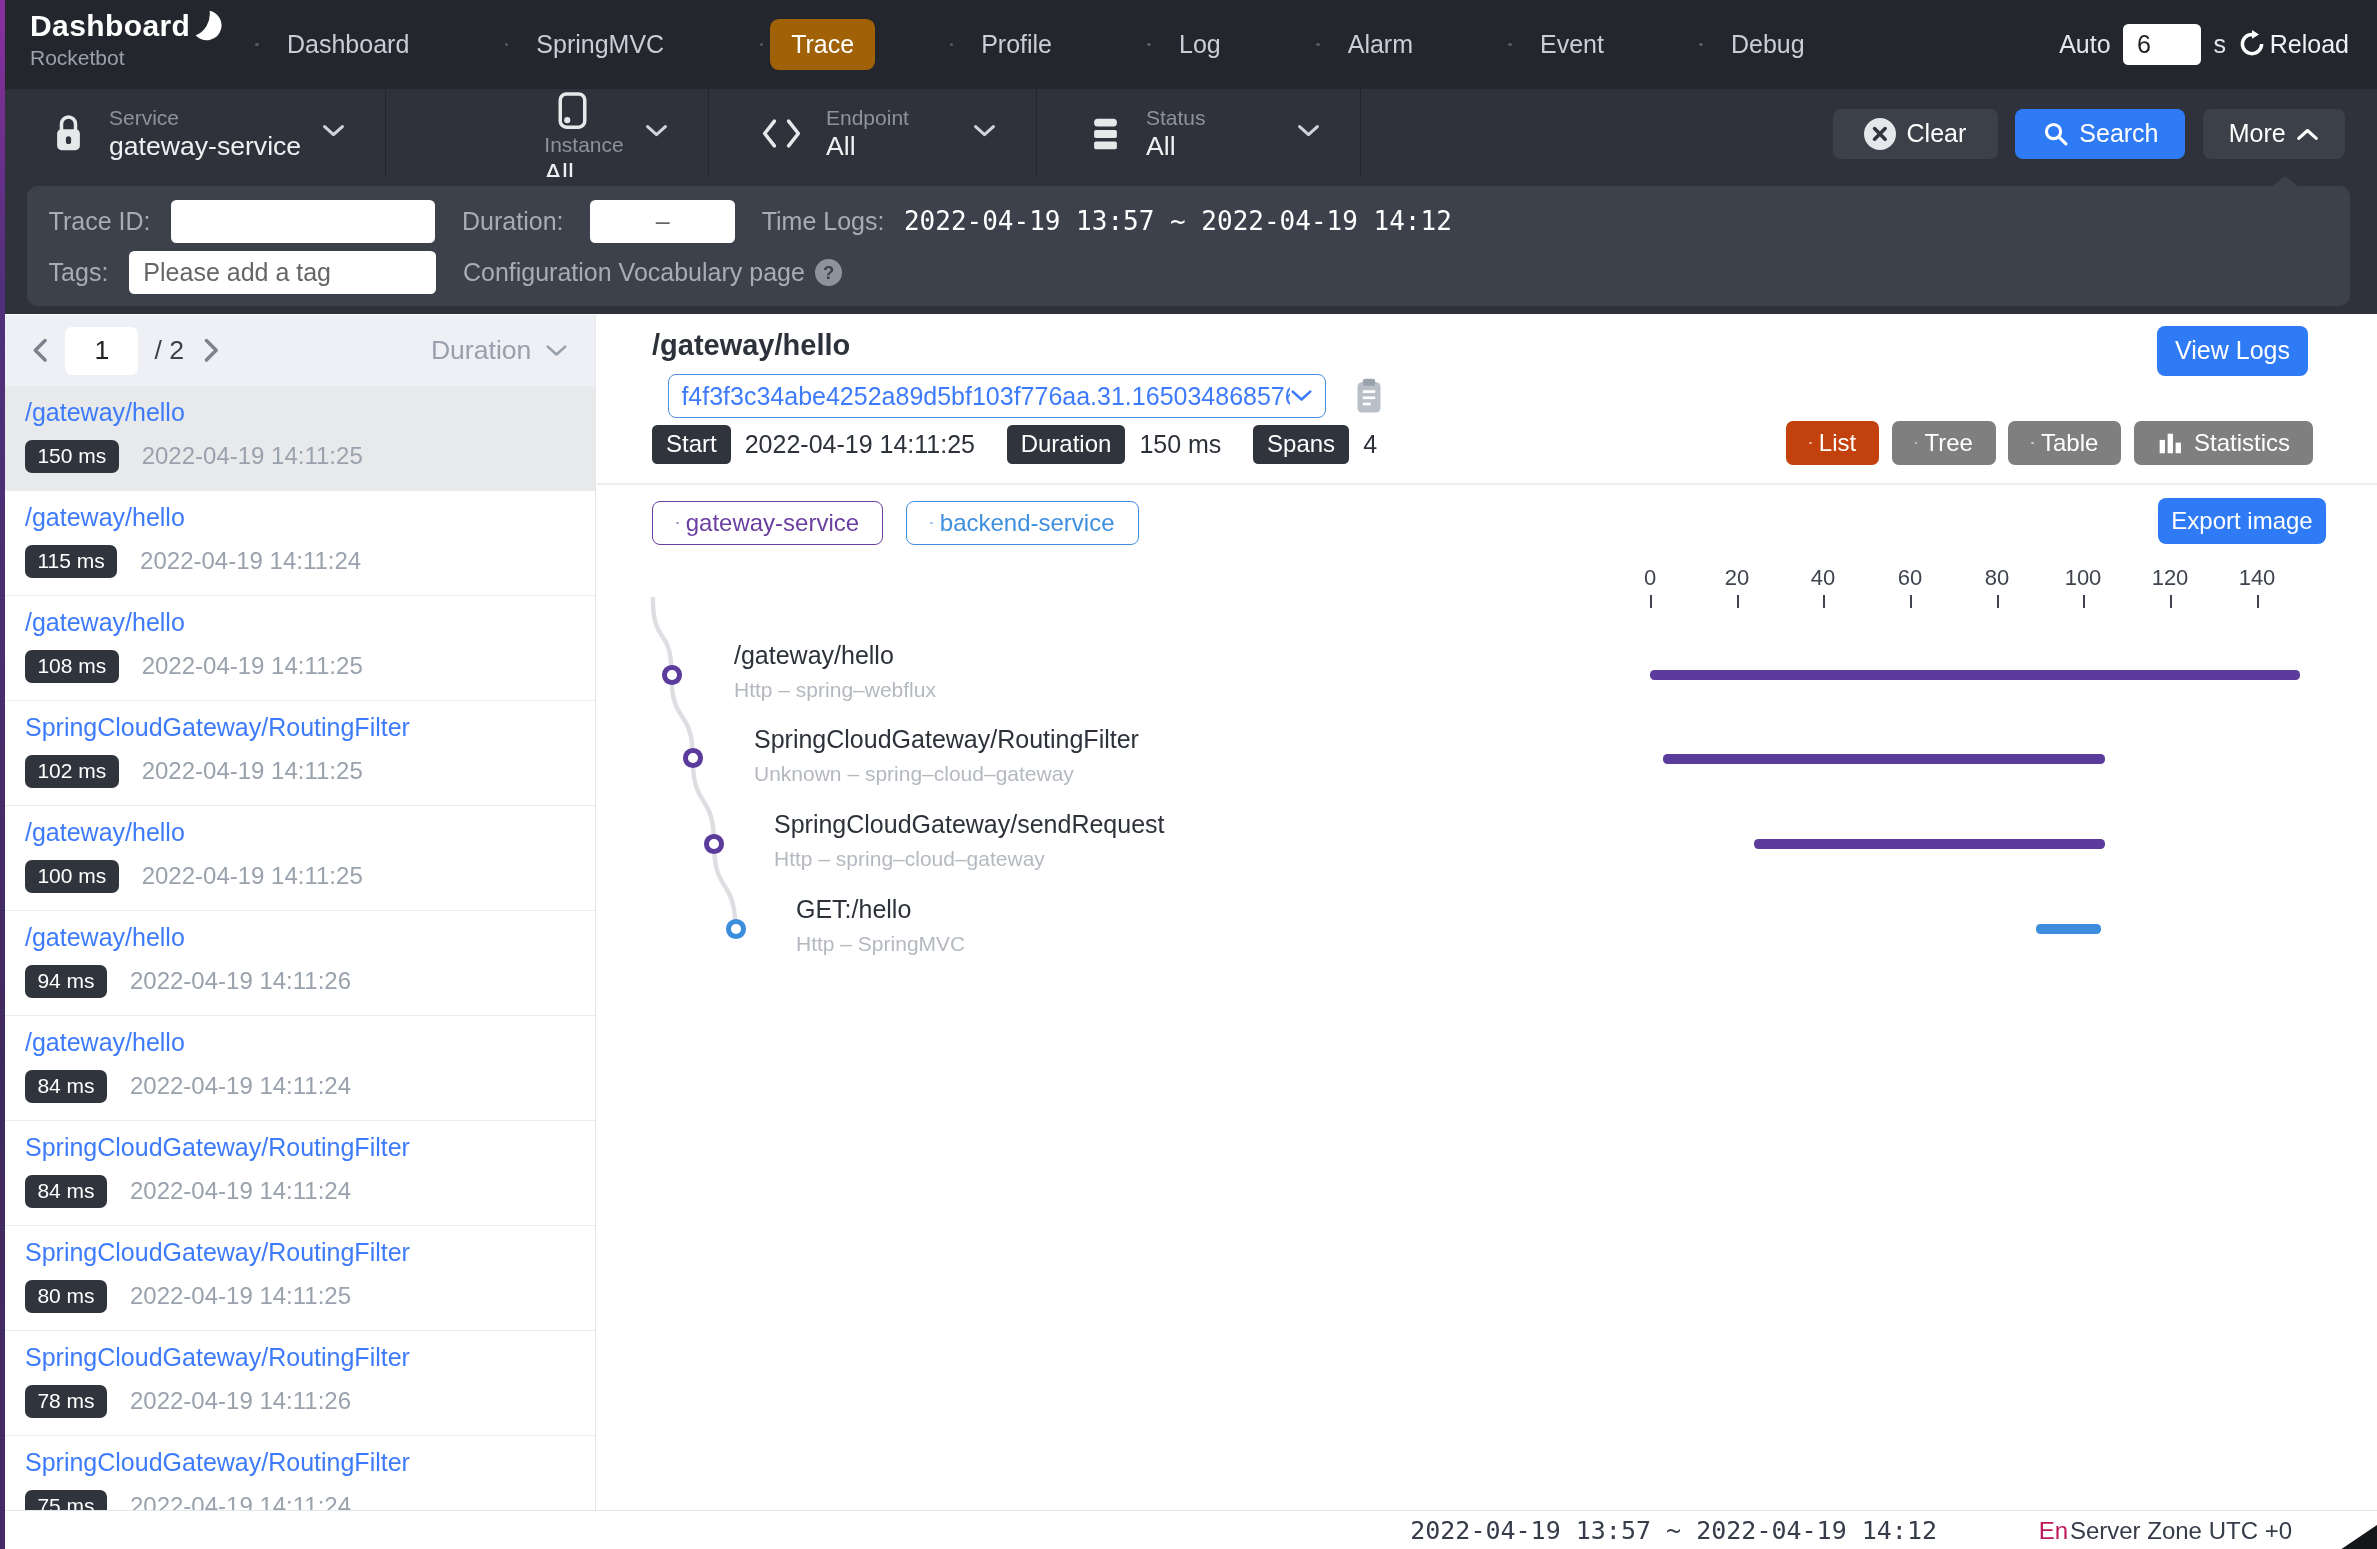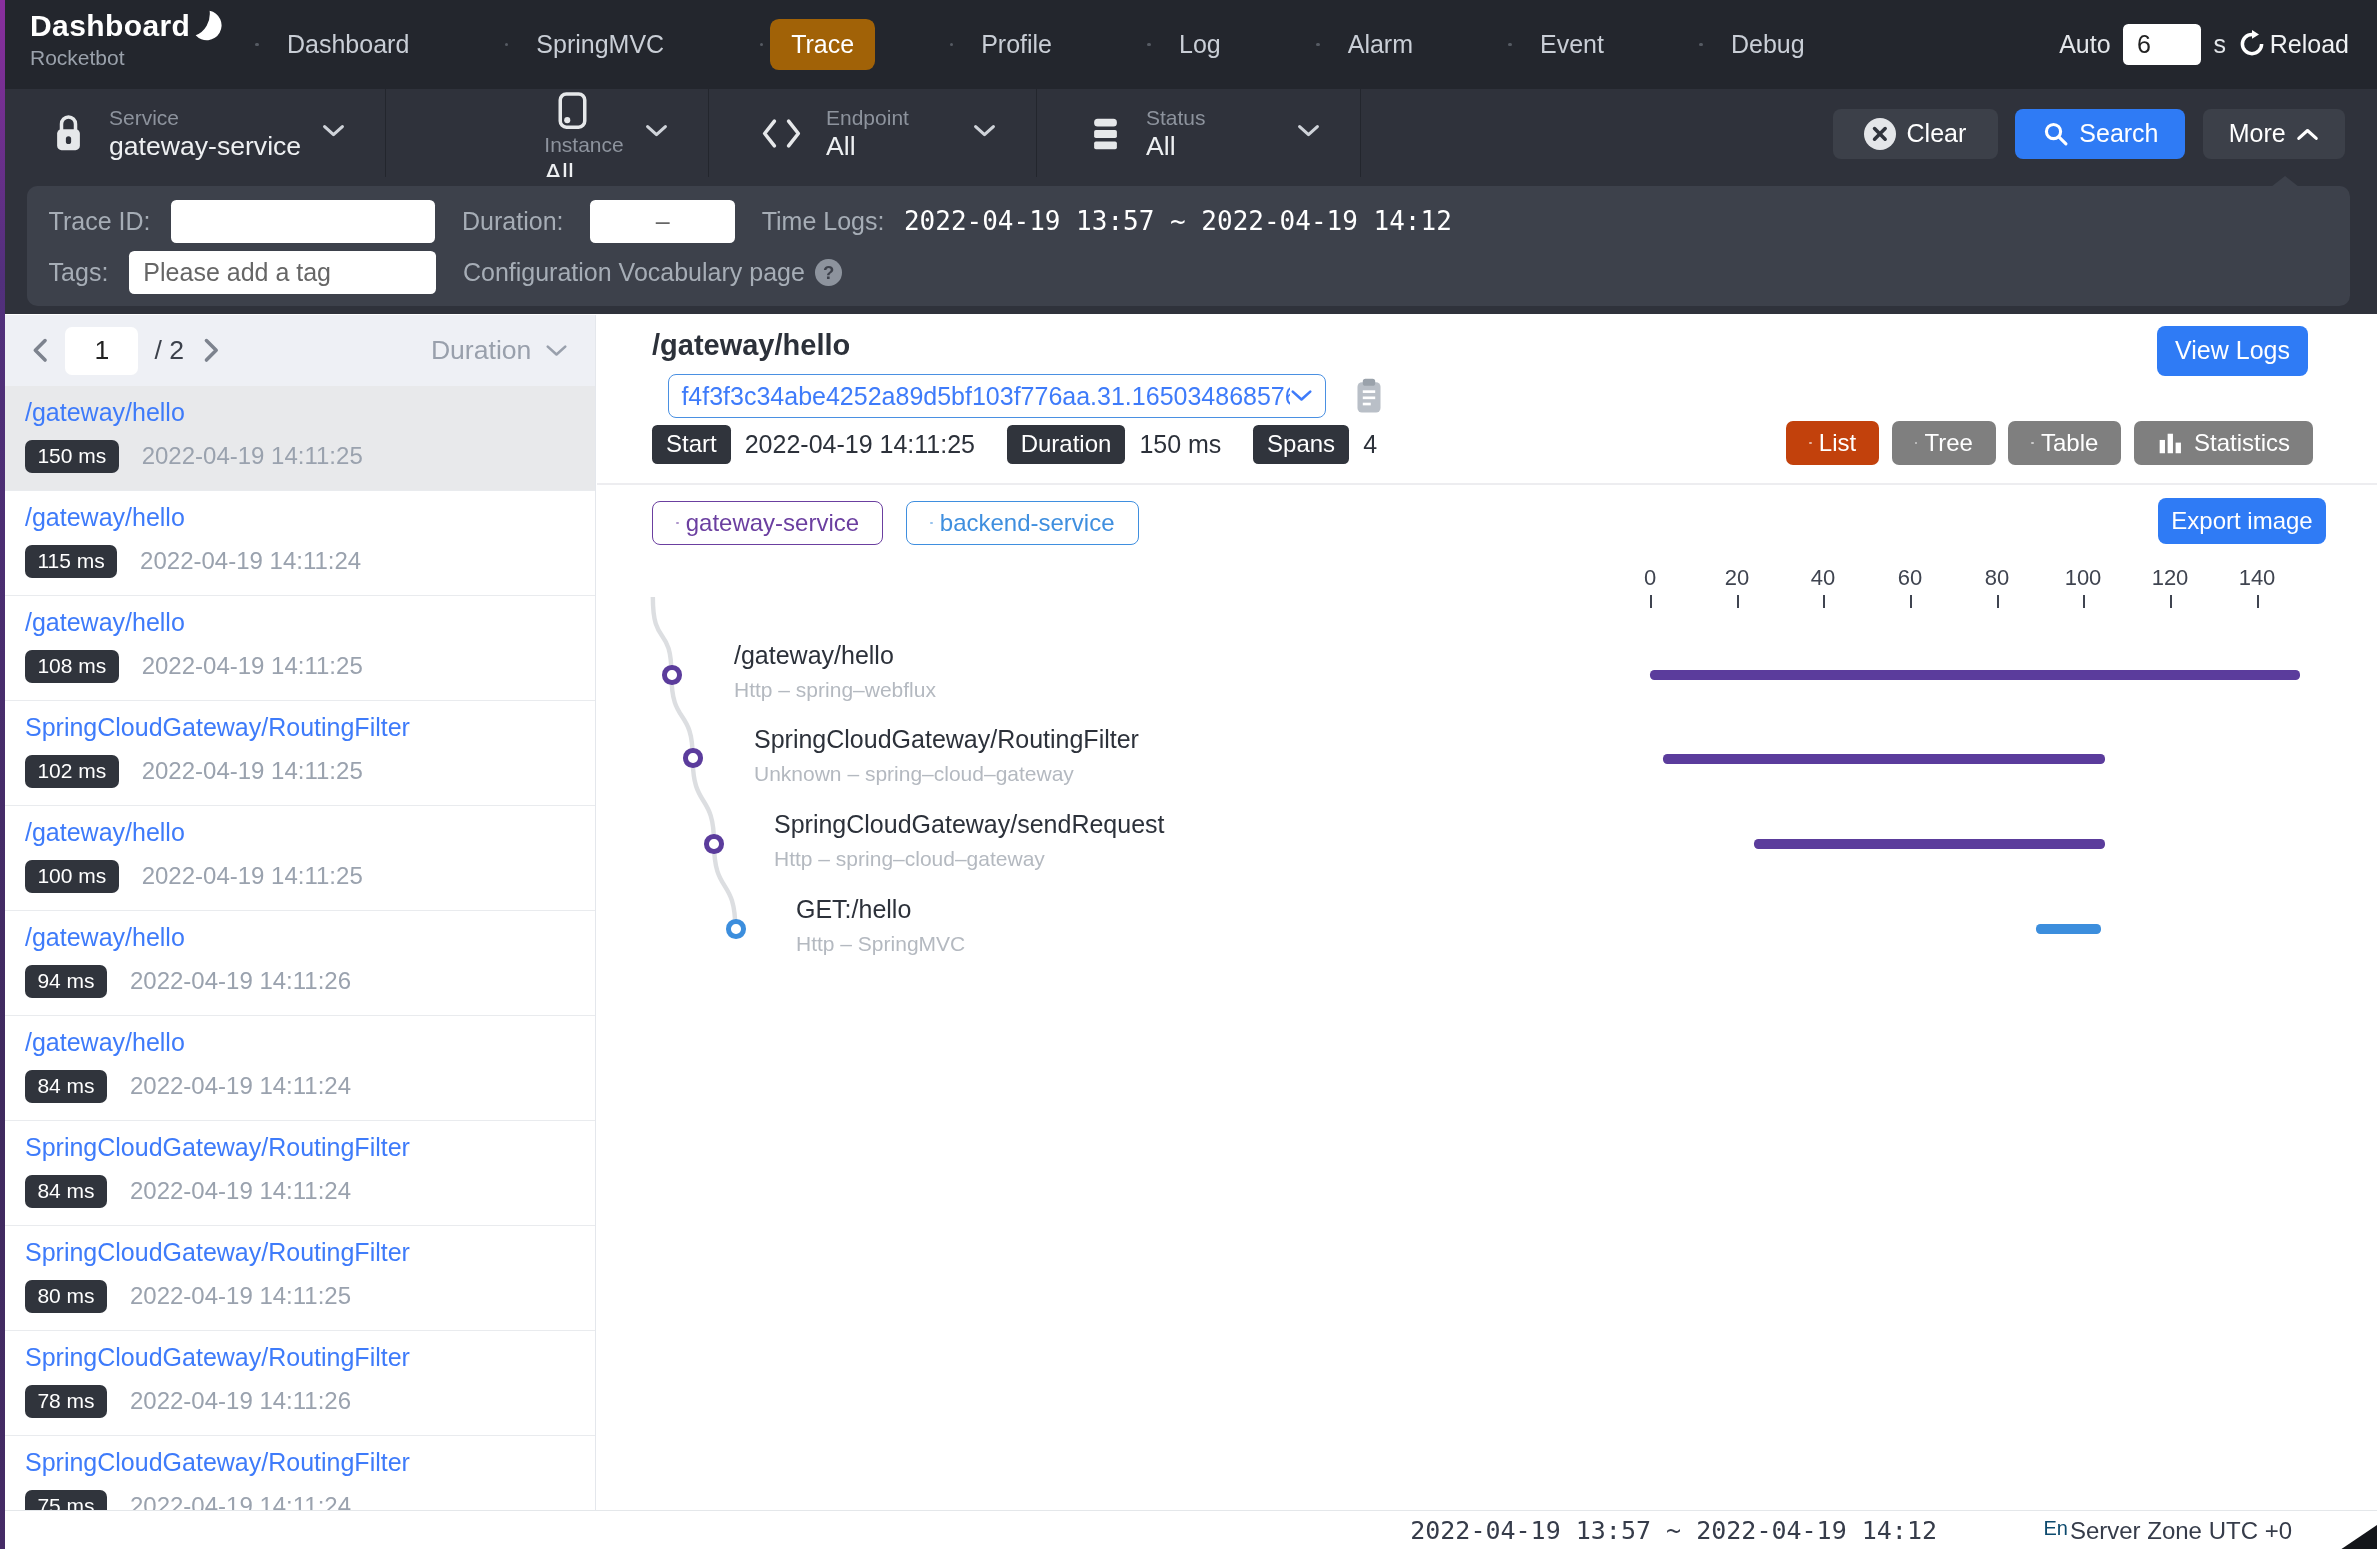--- a/index.html
+++ b/index.html
@@ -117,21 +117,21 @@
   #connector { position:absolute; left:0; top:0; pointer-events:none; }
   .span-node { position:absolute; width:19.5px; height:19.5px; border-radius:50%; background:#fff; border:5.3px solid #5b3c9c; }
   .span-title { position:absolute; font-size:25px; color:#2c313a; cursor:pointer; }
   .span-sub { position:absolute; font-size:21px; color:#b4b9c0; }
   .span-bar { position:absolute; height:9.8px; border-radius:4.4px; cursor:pointer; }
 
   
   .footer { position:absolute; left:0; bottom:0; width:2377px; height:40px; background:#fff; border-top:1.8px solid #e4e7ea; }
   .f-time { position:absolute; right:440px; top:5.3px; font-size:25px; color:#363c4a;
     font-family:"DejaVu Sans Mono", monospace; }
-  .f-en { position:absolute; right:309px; top:6.2px; font-size:20px; color:#0c4a6e; cursor:pointer; }
+  .f-en { position:absolute; right:309px; top:6.2px; font-size:24px; color:#be185d; cursor:pointer; }
   .f-zone { position:absolute; right:85px; top:6.2px; font-size:24px; color:#363c4a; cursor:pointer; }
   .corner { position:absolute; right:0; bottom:0; width:0; height:0;
     border-left:37px solid transparent; border-bottom:25px solid #14161a; }
   svg { display:block; }
 </style>
 </head>
 <body>
 
 <div id="app">
   <div class="leftstrip"></div>

